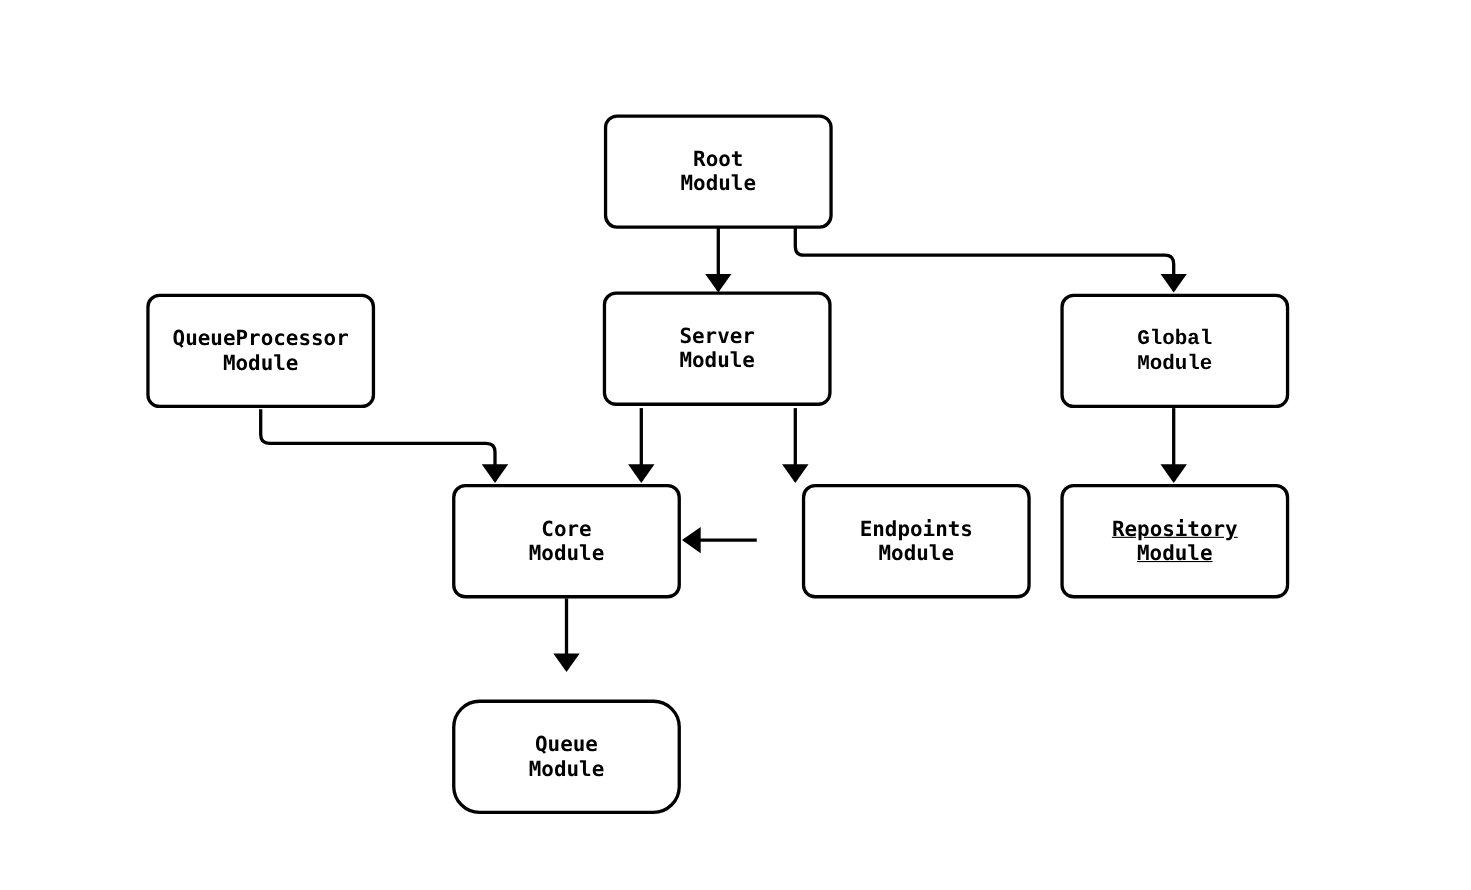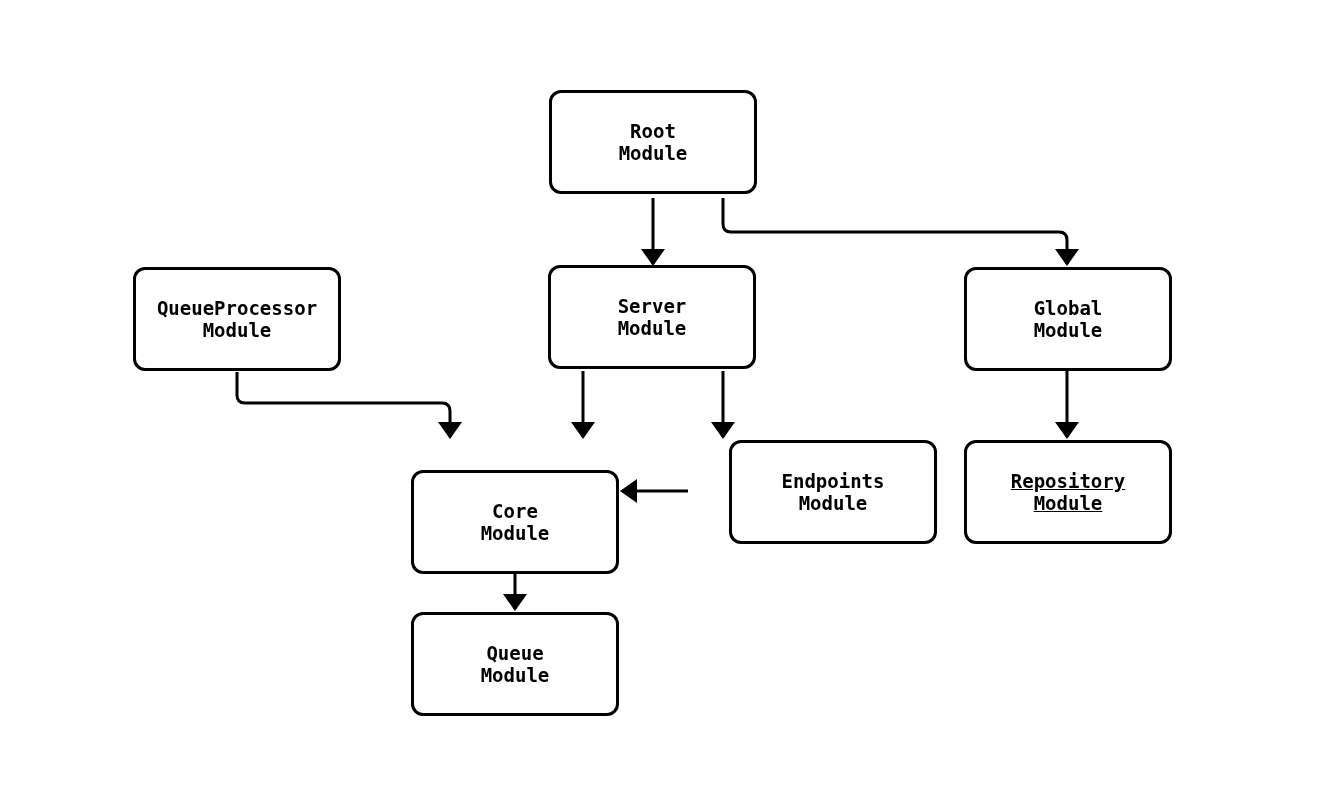--- a/index.html
+++ b/index.html
@@ -40,28 +40,28 @@
     justify-content: center;
     text-align: center;
   }
   .node .label {
     font-size: 19px;
     font-weight: bold;
     line-height: 22px;
     color: #000000;
     white-space: pre-line;
   }
-  .node-root          { left: 549px; top:  90px; }
+  .node-root          { left: 549px; top:  104px; }
   .node-queueprocessor{ left: 133px; top: 267px; }
   .node-server        { left: 548px; top: 265px; }
-  .node-global        { left: 964px; top: 267px; }
-  .node-core          { left: 411px; top: 440px; margin-top: 30px; }
+  .node-global        { left: 964px; top: 267px; font-family: Liberation Mono, monospace; }
+  .node-core          { left: 411px; top: 440px; }
   .node-endpoints     { left: 729px; top: 440px; justify-content: center; }
   .node-repository    { left: 964px; top: 440px; text-decoration: underline; }
-  .node-queue         { left: 411px; top: 612px; }
+  .node-queue         { left: 411px; top: 636px; border-radius: 25px; }
 </style>
 </head>
 <body>
 
 <div class="canvas">
 
   <svg class="edge-layer" viewBox="0 0 1337 809" xmlns="http://www.w3.org/2000/svg">
     <defs>
       <marker id="arrow" markerUnits="userSpaceOnUse" markerWidth="20" markerHeight="26" refX="15" refY="12" orient="auto">
         <path d="M0,0 L17,12 L0,24 Z" fill="#000000"></path>

